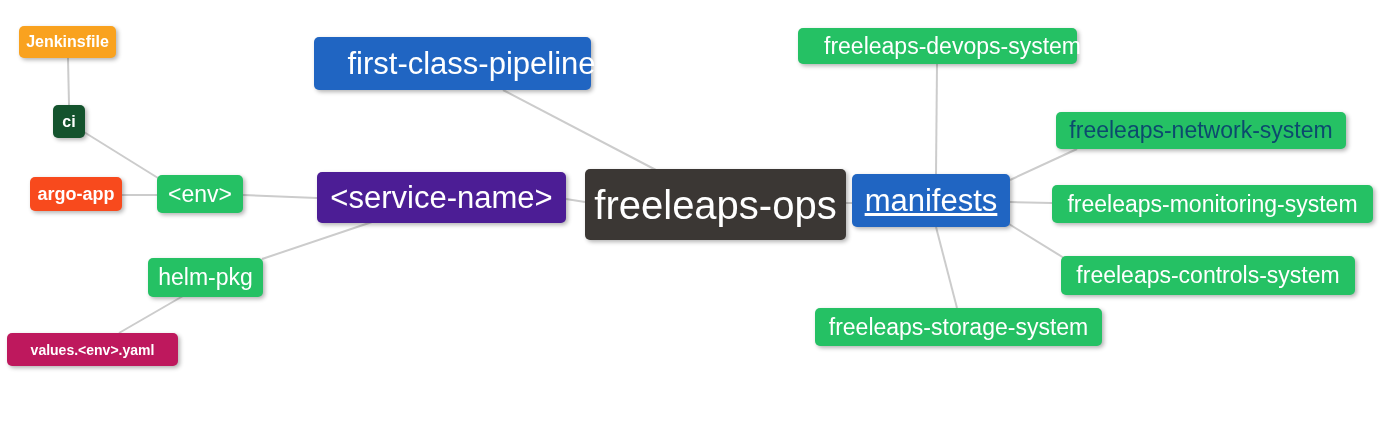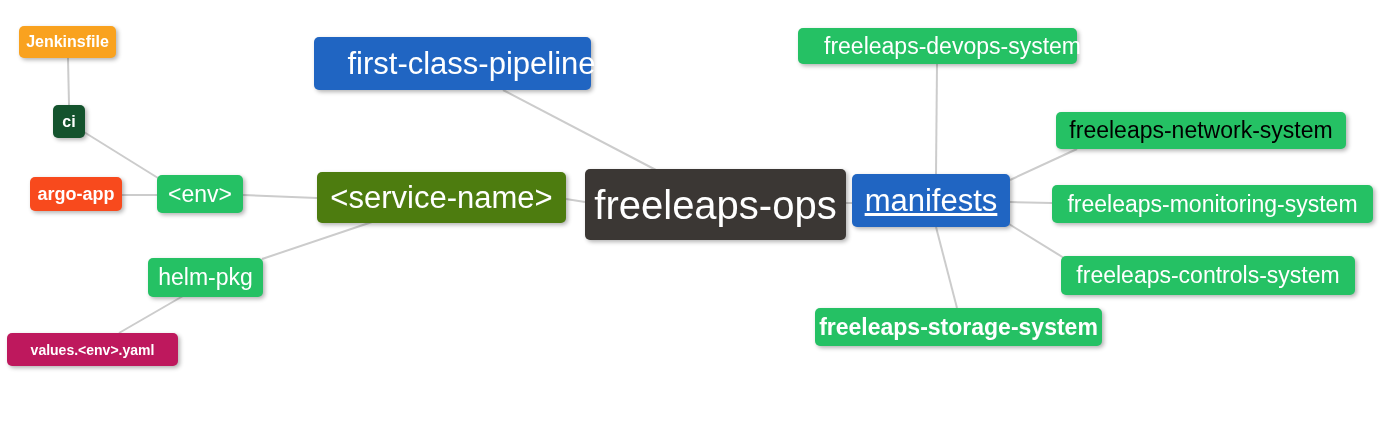--- a/index.html
+++ b/index.html
@@ -73,38 +73,38 @@
       </div>
       <div class="node" style="left: 148px; top: 258px; width: 115px; height: 39px; background: rgb(37, 193, 100); color: rgb(255, 255, 255); font-size: 23px; font-weight: 400;">
         <span>helm-pkg</span>
       </div>
       <div class="node" style="left: 7px; top: 333px; width: 171px; height: 33px; background: #be185d; color: rgb(255, 255, 255); font-size: 14px; font-weight: 700;">
         <span>values.&lt;env&gt;.yaml</span>
       </div>
       <div class="node" style="left: 314px; top: 37px; width: 277px; height: 53px; background: rgb(32, 101, 194); color: rgb(255, 255, 255); font-size: 31px; font-weight: 400; padding-left: 44px;">
         <span>first-class-pipeline</span>
       </div>
-      <div class="node" style="left: 317px; top: 172px; width: 249px; height: 51px; background: #4d7c0f; color: rgb(255, 255, 255); font-size: 31px; font-weight: 400;">
+      <div class="node" style="left: 317px; top: 172px; width: 249px; height: 51px; background: #4c1d95; color: rgb(255, 255, 255); font-size: 31px; font-weight: 400;">
         <span>&lt;service-name&gt;</span>
       </div>
       <div class="node" style="left: 585px; top: 169px; width: 261px; height: 71px; background: rgb(59, 55, 52); color: rgb(255, 255, 255); font-size: 40px; font-weight: 400;">
         <span>freeleaps-ops</span>
       </div>
       <div class="node" style="left: 852px; top: 174px; width: 158px; height: 53px; background: rgb(32, 101, 194); color: #ffffff; font-size: 31px; font-weight: 400; text-decoration: underline;">
         <span>manifests</span>
       </div>
       <div class="node" style="left: 798px; top: 28px; width: 279px; height: 36px; background: rgb(37, 193, 100); color: rgb(255, 255, 255); font-size: 23px; font-weight: 400; padding-left: 36px;">
         <span>freeleaps-devops-system</span>
       </div>
-      <div class="node" style="left: 1056px; top: 112px; width: 290px; height: 37px; background: rgb(37, 193, 100); color: #000000; font-size: 23px; font-weight: 400;">
+      <div class="node" style="left: 1056px; top: 112px; width: 290px; height: 37px; background: rgb(37, 193, 100); color: #0c4a6e; font-size: 23px; font-weight: 400;">
         <span>freeleaps-network-system</span>
       </div>
       <div class="node" style="left: 1052px; top: 185px; width: 321px; height: 38px; background: rgb(37, 193, 100); color: rgb(255, 255, 255); font-size: 23px; font-weight: 400;">
         <span>freeleaps-monitoring-system</span>
       </div>
       <div class="node" style="left: 1061px; top: 256px; width: 294px; height: 39px; background: rgb(37, 193, 100); color: rgb(255, 255, 255); font-size: 23px; font-weight: 400;">
         <span>freeleaps-controls-system</span>
       </div>
-      <div class="node" style="left: 815px; top: 308px; width: 287px; height: 38px; background: rgb(37, 193, 100); color: rgb(255, 255, 255); font-size: 23px; font-weight: 700;">
+      <div class="node" style="left: 815px; top: 308px; width: 287px; height: 38px; background: rgb(37, 193, 100); color: rgb(255, 255, 255); font-size: 23px; font-weight: 400;">
         <span>freeleaps-storage-system</span>
       </div>
     </div>
 </div>
 
 </body></html>

